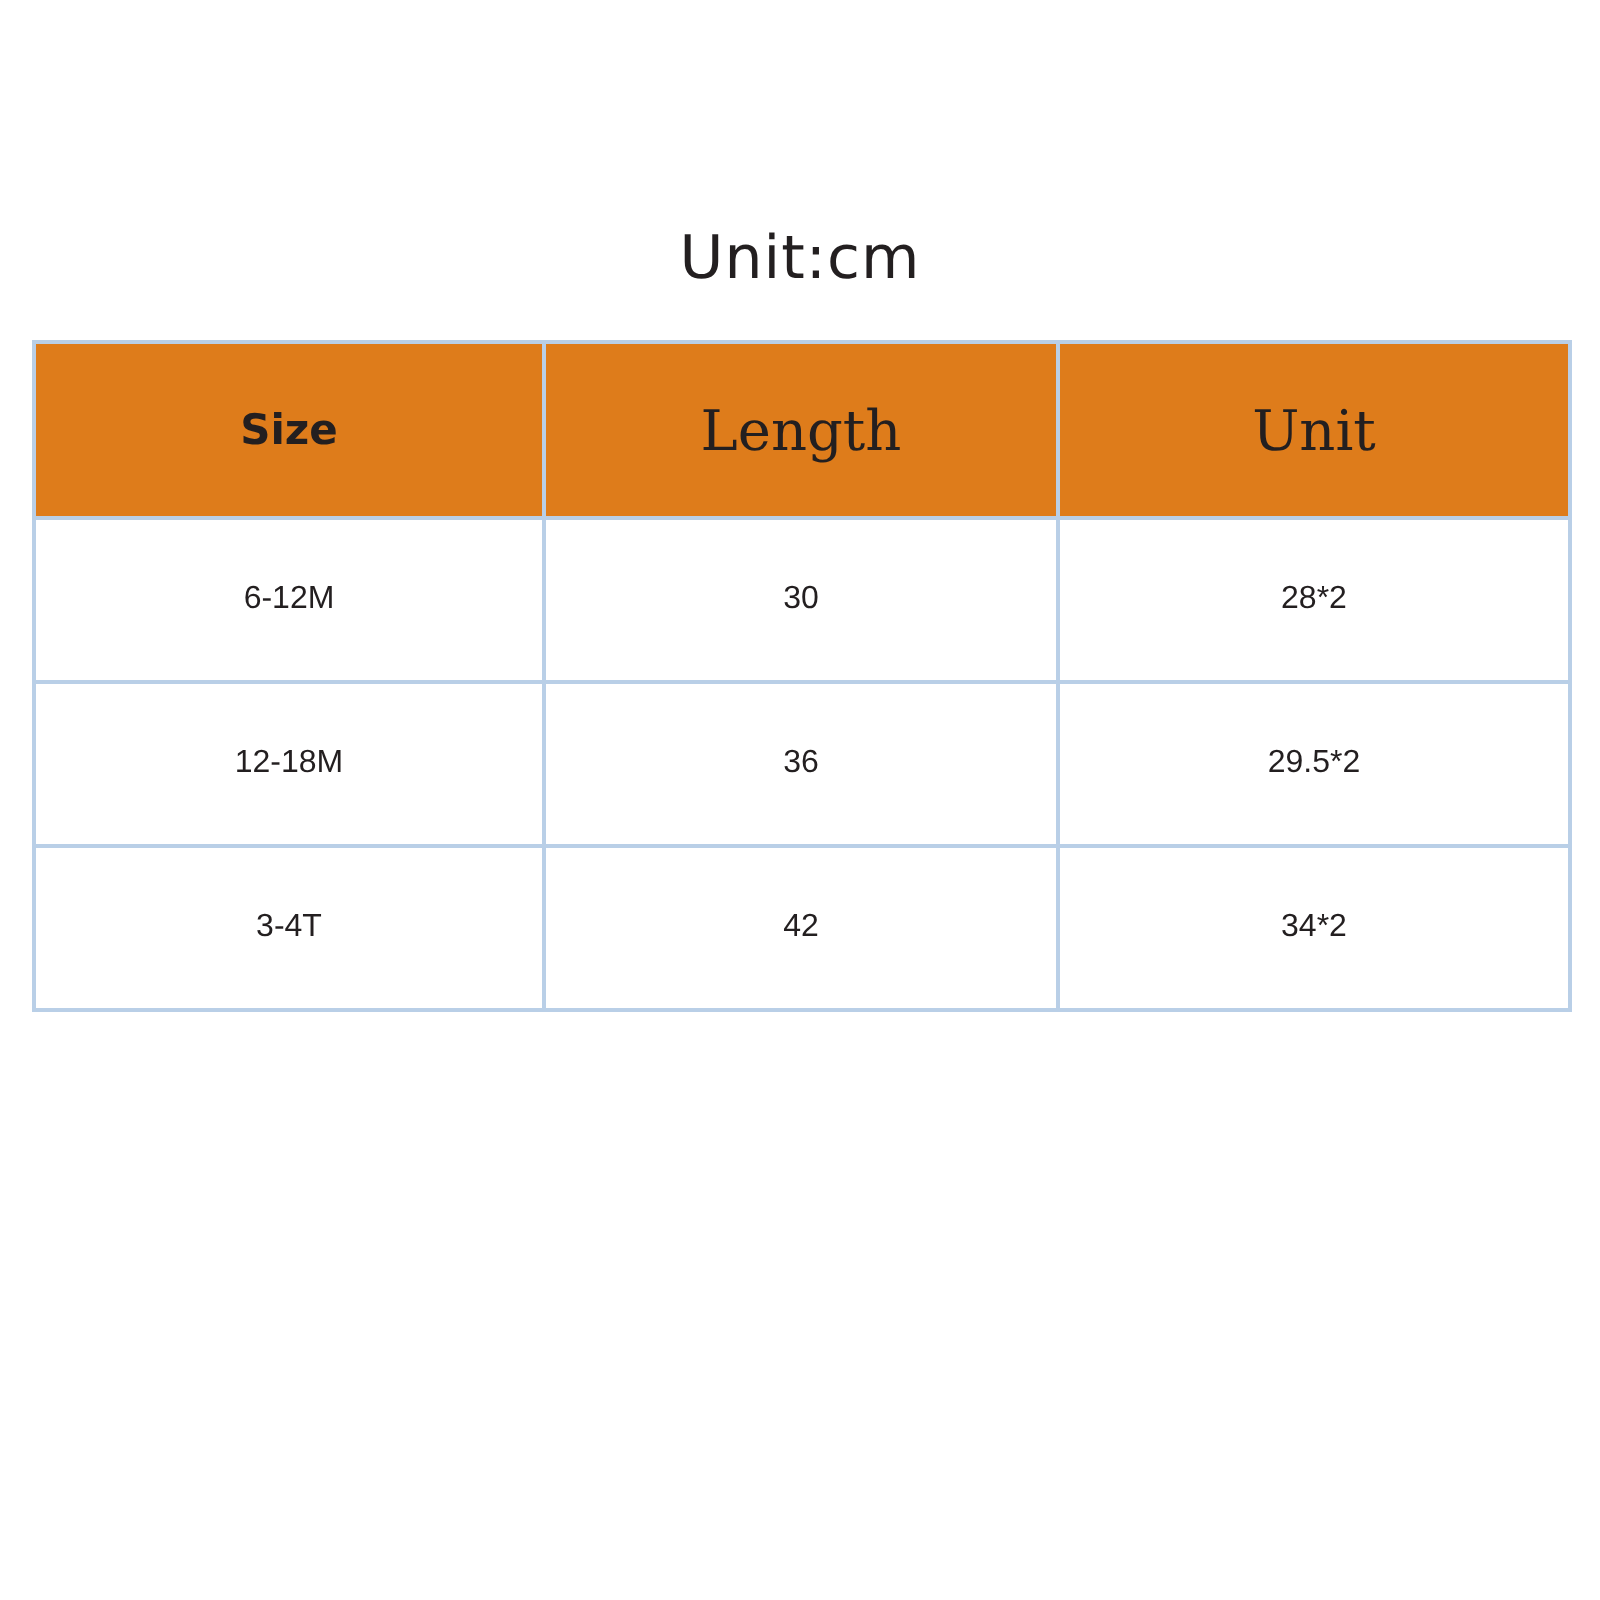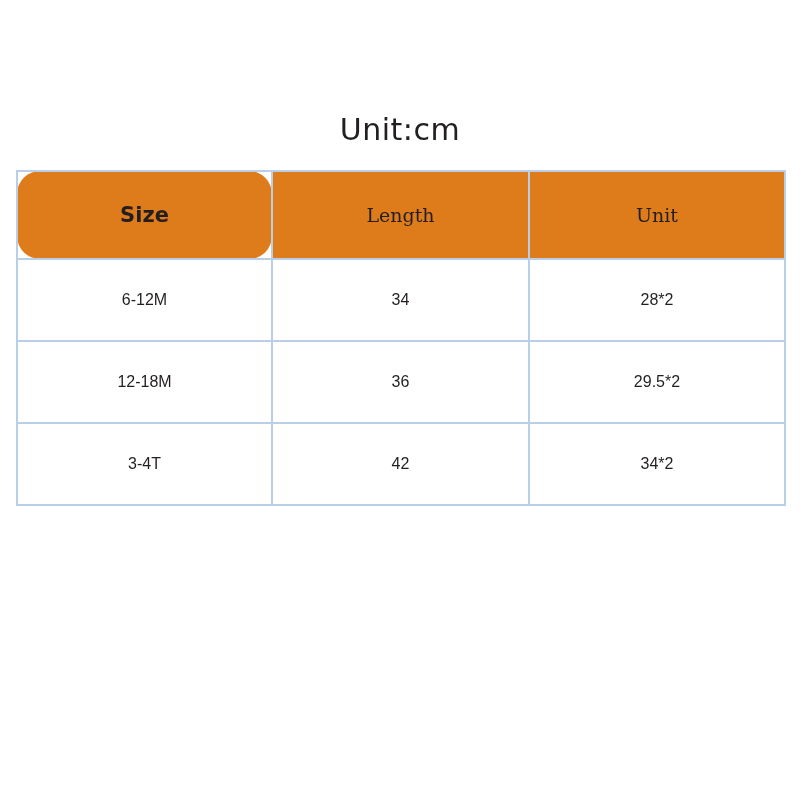--- a/index.html
+++ b/index.html
@@ -44,30 +44,29 @@
   table.size-table th,
   table.size-table td {
     border: 2px solid #b9cfe7;
     text-align: center;
     vertical-align: middle;
     color: #231f20;
   }
   table.size-table thead th {
     background: #de7c1b;
     height: 84px;
-    font-size: 19px;
+    font-size: 28px;
     font-weight: normal;
     font-family: "DejaVu Serif", serif;
     color: #231f20;
   }
   table.size-table thead th.col-size {
     font-family: "DejaVu Sans", sans-serif;
     font-weight: bold;
     font-size: 21px;
-    border-radius: 23px;
   }
   table.size-table tbody td {
     height: 78px;
     font-size: 16px;
     background: #ffffff;
     font-family: "Liberation Sans", sans-serif;
     margin-top: 40px;
   }
   col.c1 { width: 255px; }
   col.c2 { width: 257px; }
@@ -90,21 +89,21 @@
       <thead>
         <tr>
           <th class="col-size">Size</th>
           <th>Length</th>
           <th>Unit</th>
         </tr>
       </thead>
       <tbody>
         <tr>
           <td>6-12M</td>
-          <td>34</td>
+          <td>30</td>
           <td>28*2</td>
         </tr>
         <tr>
           <td>12-18M</td>
           <td>36</td>
           <td>29.5*2</td>
         </tr>
         <tr>
           <td>3-4T</td>
           <td>42</td>

